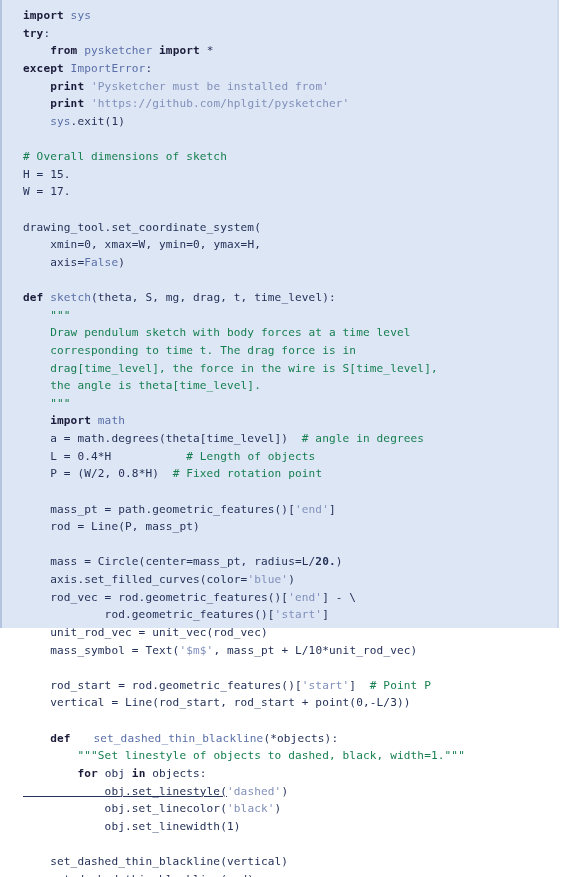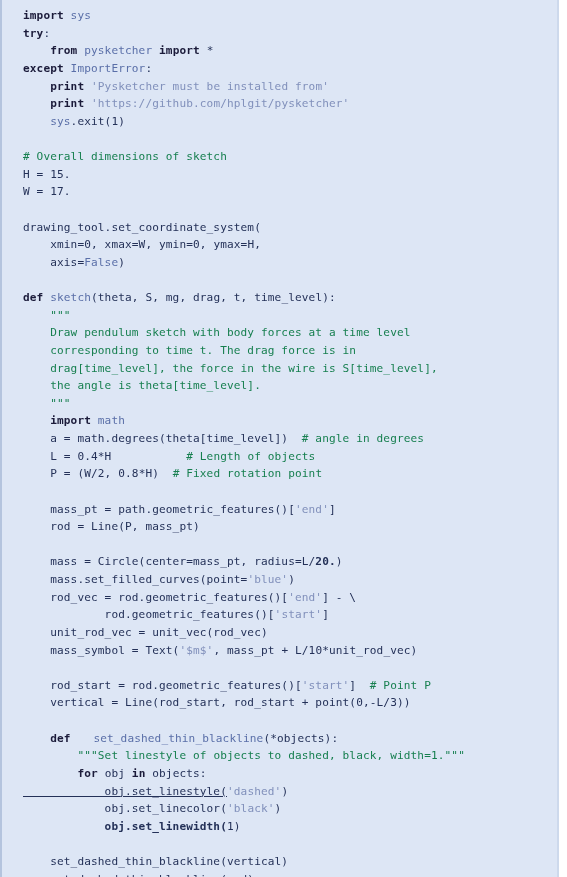--- a/index.html
+++ b/index.html
@@ -13,21 +13,21 @@
     height: 877px;
     overflow: hidden;
     font-family: "DejaVu Sans Mono", "Liberation Mono", monospace;
   }
 
   #code-listing {
     position: absolute;
     left: 0px;
     top: 0px;
     width: 559px;
-    height: 877px;
+    height: 628px;
     box-sizing: border-box;
     background: #dde6f5;
     border-left: 2px solid #b4c4de;
     border-right: 2px solid #cdd9ec;
     padding: 7px 4px 0 0;
   }
 
   pre.code {
     margin: 0;
     padding: 0 0 0 21px;
@@ -77,33 +77,33 @@
     """</span>
     <span class="kw" style="color: rgb(27, 27, 58);">import</span> <span class="nm" style="color: rgb(90, 111, 168);">math</span>
 <span class="op" style="color: rgb(36, 49, 88);">    a = math.degrees(theta[time_level])  </span><span class="cm" style="color: rgb(22, 127, 79);"># angle in degrees</span>
 <span class="op" style="color: rgb(36, 49, 88);">    L = </span><span class="nu" style="color: rgb(36, 49, 88);">0.4</span><span class="op" style="color: rgb(36, 49, 88);">*H           </span><span class="cm" style="color: rgb(22, 127, 79);"># Length of objects</span>
 <span class="op" style="color: rgb(36, 49, 88);">    P = (W/</span><span class="nu" style="color: rgb(36, 49, 88);">2</span><span class="op" style="color: rgb(36, 49, 88);">, </span><span class="nu" style="color: rgb(36, 49, 88);">0.8</span><span class="op" style="color: rgb(36, 49, 88);">*H)  </span><span class="cm" style="color: rgb(22, 127, 79);"># Fixed rotation point</span>
 
 <span class="op" style="color: rgb(36, 49, 88);">    mass_pt = path.geometric_features()[</span><span class="st" style="color: rgb(129, 144, 187);">'end'</span><span class="op" style="color: rgb(36, 49, 88);">]</span>
 <span class="op" style="color: rgb(36, 49, 88);">    rod = Line(P, mass_pt)</span>
 
 <span class="op" style="color: rgb(36, 49, 88);">    mass = Circle(center=mass_pt, radius=L/</span><span class="nu" style="color: rgb(36, 49, 88); font-weight: bold;">20.</span><span class="op" style="color: rgb(36, 49, 88);">)</span>
-<span class="op" style="color: rgb(36, 49, 88);">    mass.set_filled_curves(point=</span><span class="st" style="color: rgb(129, 144, 187);">'blue'</span><span class="op" style="color: rgb(36, 49, 88);">)</span>
+<span class="op" style="color: rgb(36, 49, 88);">    axis.set_filled_curves(color=</span><span class="st" style="color: rgb(129, 144, 187);">'blue'</span><span class="op" style="color: rgb(36, 49, 88);">)</span>
 <span class="op" style="color: rgb(36, 49, 88);">    rod_vec = rod.geometric_features()[</span><span class="st" style="color: rgb(129, 144, 187);">'end'</span><span class="op" style="color: rgb(36, 49, 88);">] - \</span>
 <span class="op" style="color: rgb(36, 49, 88);">            rod.geometric_features()[</span><span class="st" style="color: rgb(129, 144, 187);">'start'</span><span class="op" style="color: rgb(36, 49, 88);">]</span>
 <span class="op" style="color: rgb(36, 49, 88);">    unit_rod_vec = unit_vec(rod_vec)</span>
 <span class="op" style="color: rgb(36, 49, 88);">    mass_symbol = Text(</span><span class="st" style="color: rgb(129, 144, 187);">'$m$'</span><span class="op" style="color: rgb(36, 49, 88);">, mass_pt + L/</span><span class="nu" style="color: rgb(36, 49, 88);">10</span><span class="op" style="color: rgb(36, 49, 88);">*unit_rod_vec)</span>
 
 <span class="op" style="color: rgb(36, 49, 88);">    rod_start = rod.geometric_features()[</span><span class="st" style="color: rgb(129, 144, 187);">'start'</span><span class="op" style="color: rgb(36, 49, 88);">]  </span><span class="cm" style="color: rgb(22, 127, 79);"># Point P</span>
 <span class="op" style="color: rgb(36, 49, 88);">    vertical = Line(rod_start, rod_start + point(</span><span class="nu" style="color: rgb(36, 49, 88);">0</span><span class="op" style="color: rgb(36, 49, 88);">,-L/</span><span class="nu" style="color: rgb(36, 49, 88);">3</span><span class="op" style="color: rgb(36, 49, 88);">))</span>
 
     <span class="kw" style="color: rgb(27, 27, 58);">def</span> <span class="nm" style="color: rgb(90, 111, 168); margin-left: 16px;">set_dashed_thin_blackline</span><span class="op" style="color: rgb(36, 49, 88);">(*objects):</span>
         <span class="cm" style="color: rgb(22, 127, 79);">"""Set linestyle of objects to dashed, black, width=1."""</span>
         <span class="kw" style="color: rgb(27, 27, 58);">for</span> <span class="op" style="color: rgb(36, 49, 88);">obj</span> <span class="kw" style="color: rgb(27, 27, 58);">in</span> <span class="op" style="color: rgb(36, 49, 88); margin-top: 47px;">objects:</span>
 <span class="op" style="color: rgb(36, 49, 88); text-decoration: underline;">            obj.set_linestyle(</span><span class="st" style="color: rgb(129, 144, 187);">'dashed'</span><span class="op" style="color: rgb(36, 49, 88);">)</span>
 <span class="op" style="color: rgb(36, 49, 88);">            obj.set_linecolor(</span><span class="st" style="color: rgb(129, 144, 187);">'black'</span><span class="op" style="color: rgb(36, 49, 88);">)</span>
-<span class="op" style="color: rgb(36, 49, 88); font-weight: bold;">            obj.set_linewidth(</span><span class="nu" style="color: rgb(36, 49, 88);">1</span><span class="op" style="color: rgb(36, 49, 88);">)</span>
+<span class="op" style="color: rgb(36, 49, 88);">            obj.set_linewidth(</span><span class="nu" style="color: rgb(36, 49, 88);">1</span><span class="op" style="color: rgb(36, 49, 88);">)</span>
 
 <span class="op" style="color: rgb(36, 49, 88);">    set_dashed_thin_blackline(vertical)</span>
 <span class="op" style="color: rgb(36, 49, 88);">    set_dashed_thin_blackline(rod)</span>
 
 </code></pre>
 </div>
 
 </body></html>

